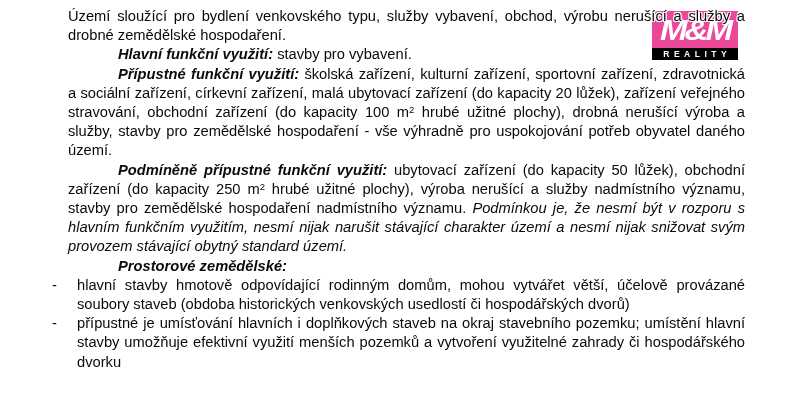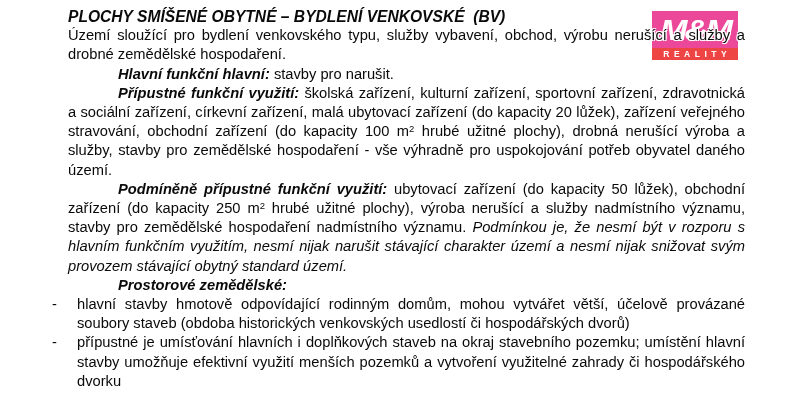--- a/index.html
+++ b/index.html
@@ -83,32 +83,31 @@
 </style>
 </head>
 <body>
 
 <div class="page">
 
   <div class="logo">
     <div class="logo-red" style="background-color: #ec4899;">
       <span class="logo-mm">M&amp;M</span>
     </div>
-    <div class="logo-blue" style="background-color: #ef4444;">
+    <div class="logo-blue" style="background-color: #000000;">
       <span class="logo-reality">REALITY</span>
     </div>
   </div>
 
   <div class="doc">
 
-    <div class="title">PLOCHY SMÍŠENÉ OBYTNÉ – BYDLENÍ VENKOVSKÉ&nbsp; (BV)</div>
 
     <p class="para halo"><span>Území sloužící pro bydlení venkovského typu, služby vybavení, obchod, výrobu nerušící a služby a drobné zemědělské hospodaření.</span></p>
 
-    <p class="para indent"><span class="lead">Hlavní funkční hlavní:</span><span> stavby pro narušit.</span></p>
+    <p class="para indent"><span class="lead">Hlavní funkční využití:</span><span> stavby pro vybavení.</span></p>
 
     <p class="para indent"><span class="lead">Přípustné funkční využití:</span><span> školská zařízení, kulturní zařízení, sportovní zařízení, zdravotnická a sociální zařízení, církevní zařízení, malá ubytovací zařízení (do kapacity 20 lůžek), zařízení veřejného stravování, obchodní zařízení (do kapacity 100 m</span><sup class="msup">2</sup><span> hrubé užitné plochy), drobná nerušící výroba a služby, stavby pro zemědělské hospodaření - vše výhradně pro uspokojování potřeb obyvatel daného území.</span></p>
 
     <p class="para indent"><span class="lead">Podmíněně přípustné funkční využití:</span><span> ubytovací zařízení (do kapacity 50 lůžek), obchodní zařízení (do kapacity 250 m</span><sup class="msup">2</sup><span> hrubé užitné plochy), výroba nerušící a služby nadmístního významu, stavby pro zemědělské hospodaření nadmístního významu. </span><span class="it">Podmínkou je, že nesmí být v rozporu s hlavním funkčním využitím, nesmí nijak narušit stávající charakter území a nesmí nijak snižovat svým provozem stávající obytný standard území.</span></p>
 
 
     <p class="para indent"><span class="lead">Prostorové zemědělské:</span></p>
 
     <ul class="bullets">
       <li><span class="dash">-</span><span>hlavní stavby hmotově odpovídající rodinným domům, mohou vytvářet větší, účelově provázané soubory staveb (obdoba historických venkovských usedlostí či hospodářských dvorů)</span></li>

